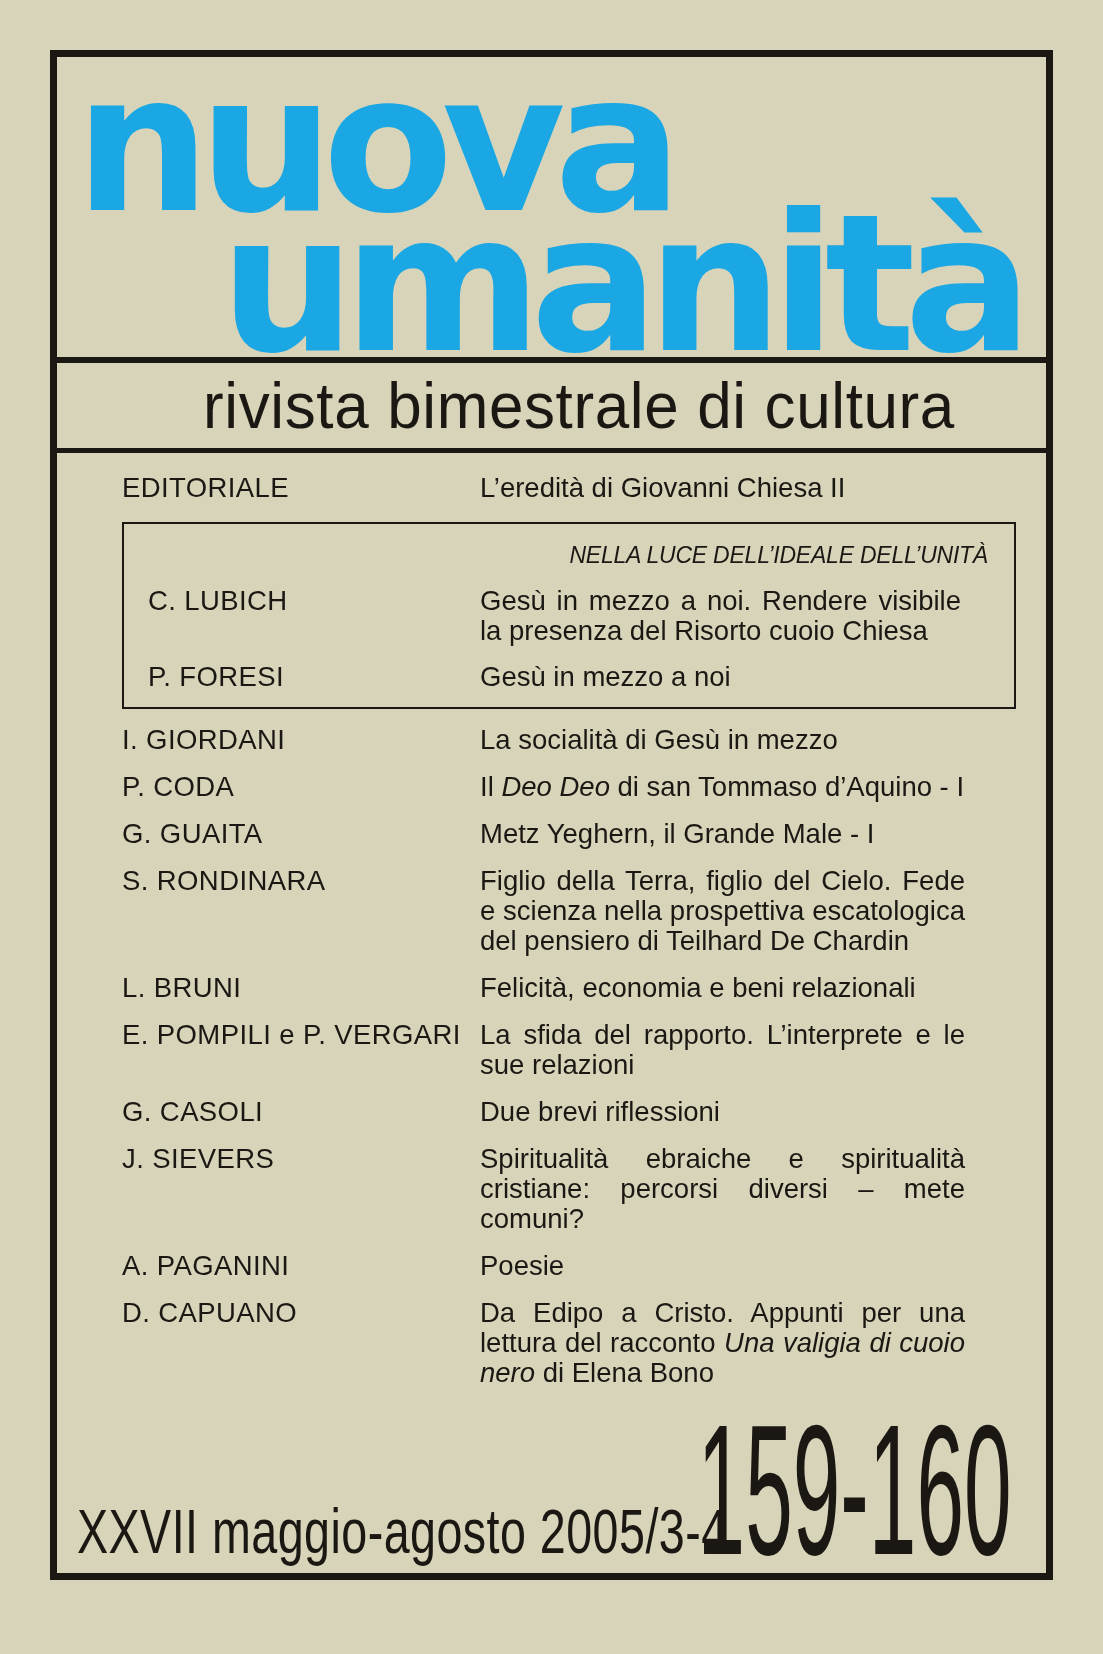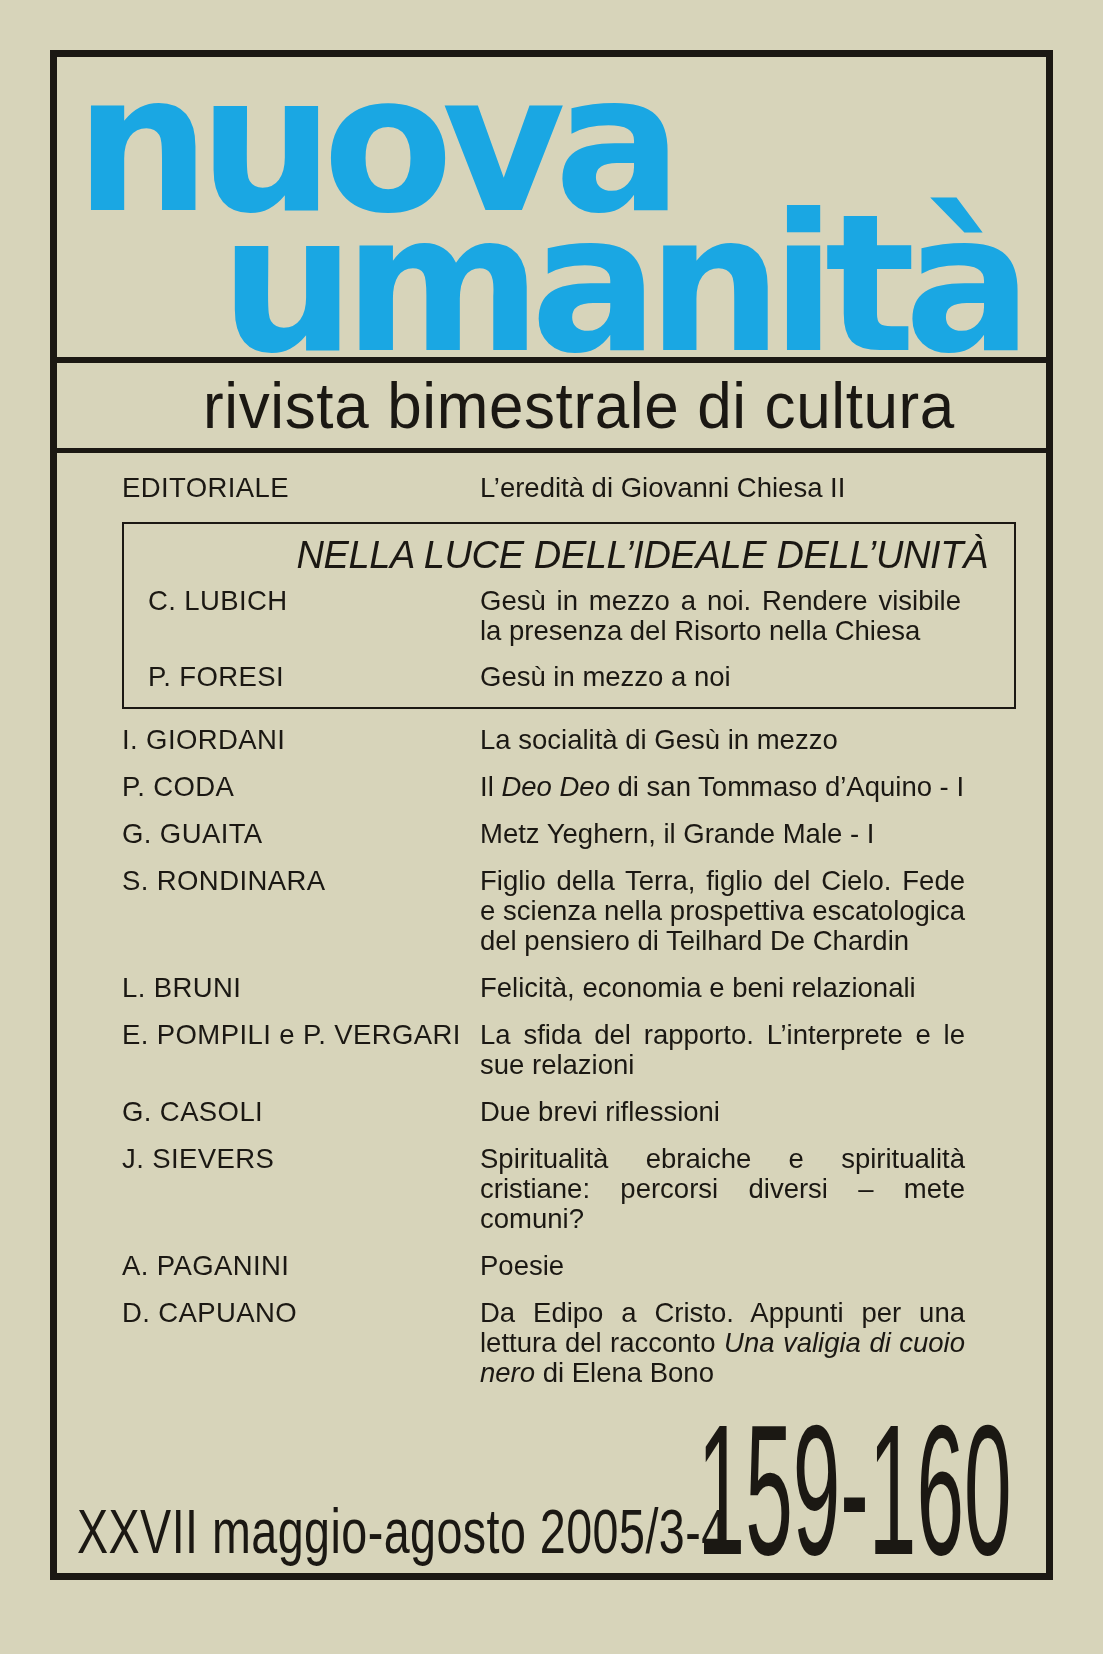--- a/index.html
+++ b/index.html
@@ -72,21 +72,21 @@
   }
   .toc-title i{font-style:italic;}
   
   .boxed{
     border:2px solid var(--ink);
     margin:19px 0 16px 0;
     padding:16px 26px 15px 24px;
   }
   .box-heading{
     font-style:italic;
-    font-size:38px;
+    font-size:23px;
     text-align:right;
     letter-spacing:-0.01em;
     margin-bottom:11px;
   }
   .boxed .toc-row{
     grid-template-columns:332px 1fr;
     margin:16px 0 15px 0;
   }
   .boxed .toc-row:last-child{margin-bottom:0;}
   .boxed .toc-title{padding-right:27px;}
@@ -130,21 +130,21 @@
       <div class="toc-row">
         <span class="toc-author">EDITORIALE</span>
         <span class="toc-title"><span>L’eredità di Giovanni Chiesa II</span></span>
       </div>
 
       <section class="boxed">
         <div class="box-heading">NELLA LUCE DELL’IDEALE DELL’UNITÀ</div>
 
         <div class="toc-row">
           <span class="toc-author">C. LUBICH</span>
-          <span class="toc-title"><span>Gesù in mezzo a noi. Rendere visibile la presenza del Risorto nella Chiesa</span></span>
+          <span class="toc-title"><span>Gesù in mezzo a noi. Rendere visibile la presenza del Risorto cuoio Chiesa</span></span>
         </div>
 
         <div class="toc-row">
           <span class="toc-author">P. FORESI</span>
           <span class="toc-title"><span>Gesù in mezzo a noi</span></span>
         </div>
       </section>
 
       <div class="toc-row">
         <span class="toc-author">I. GIORDANI</span>

